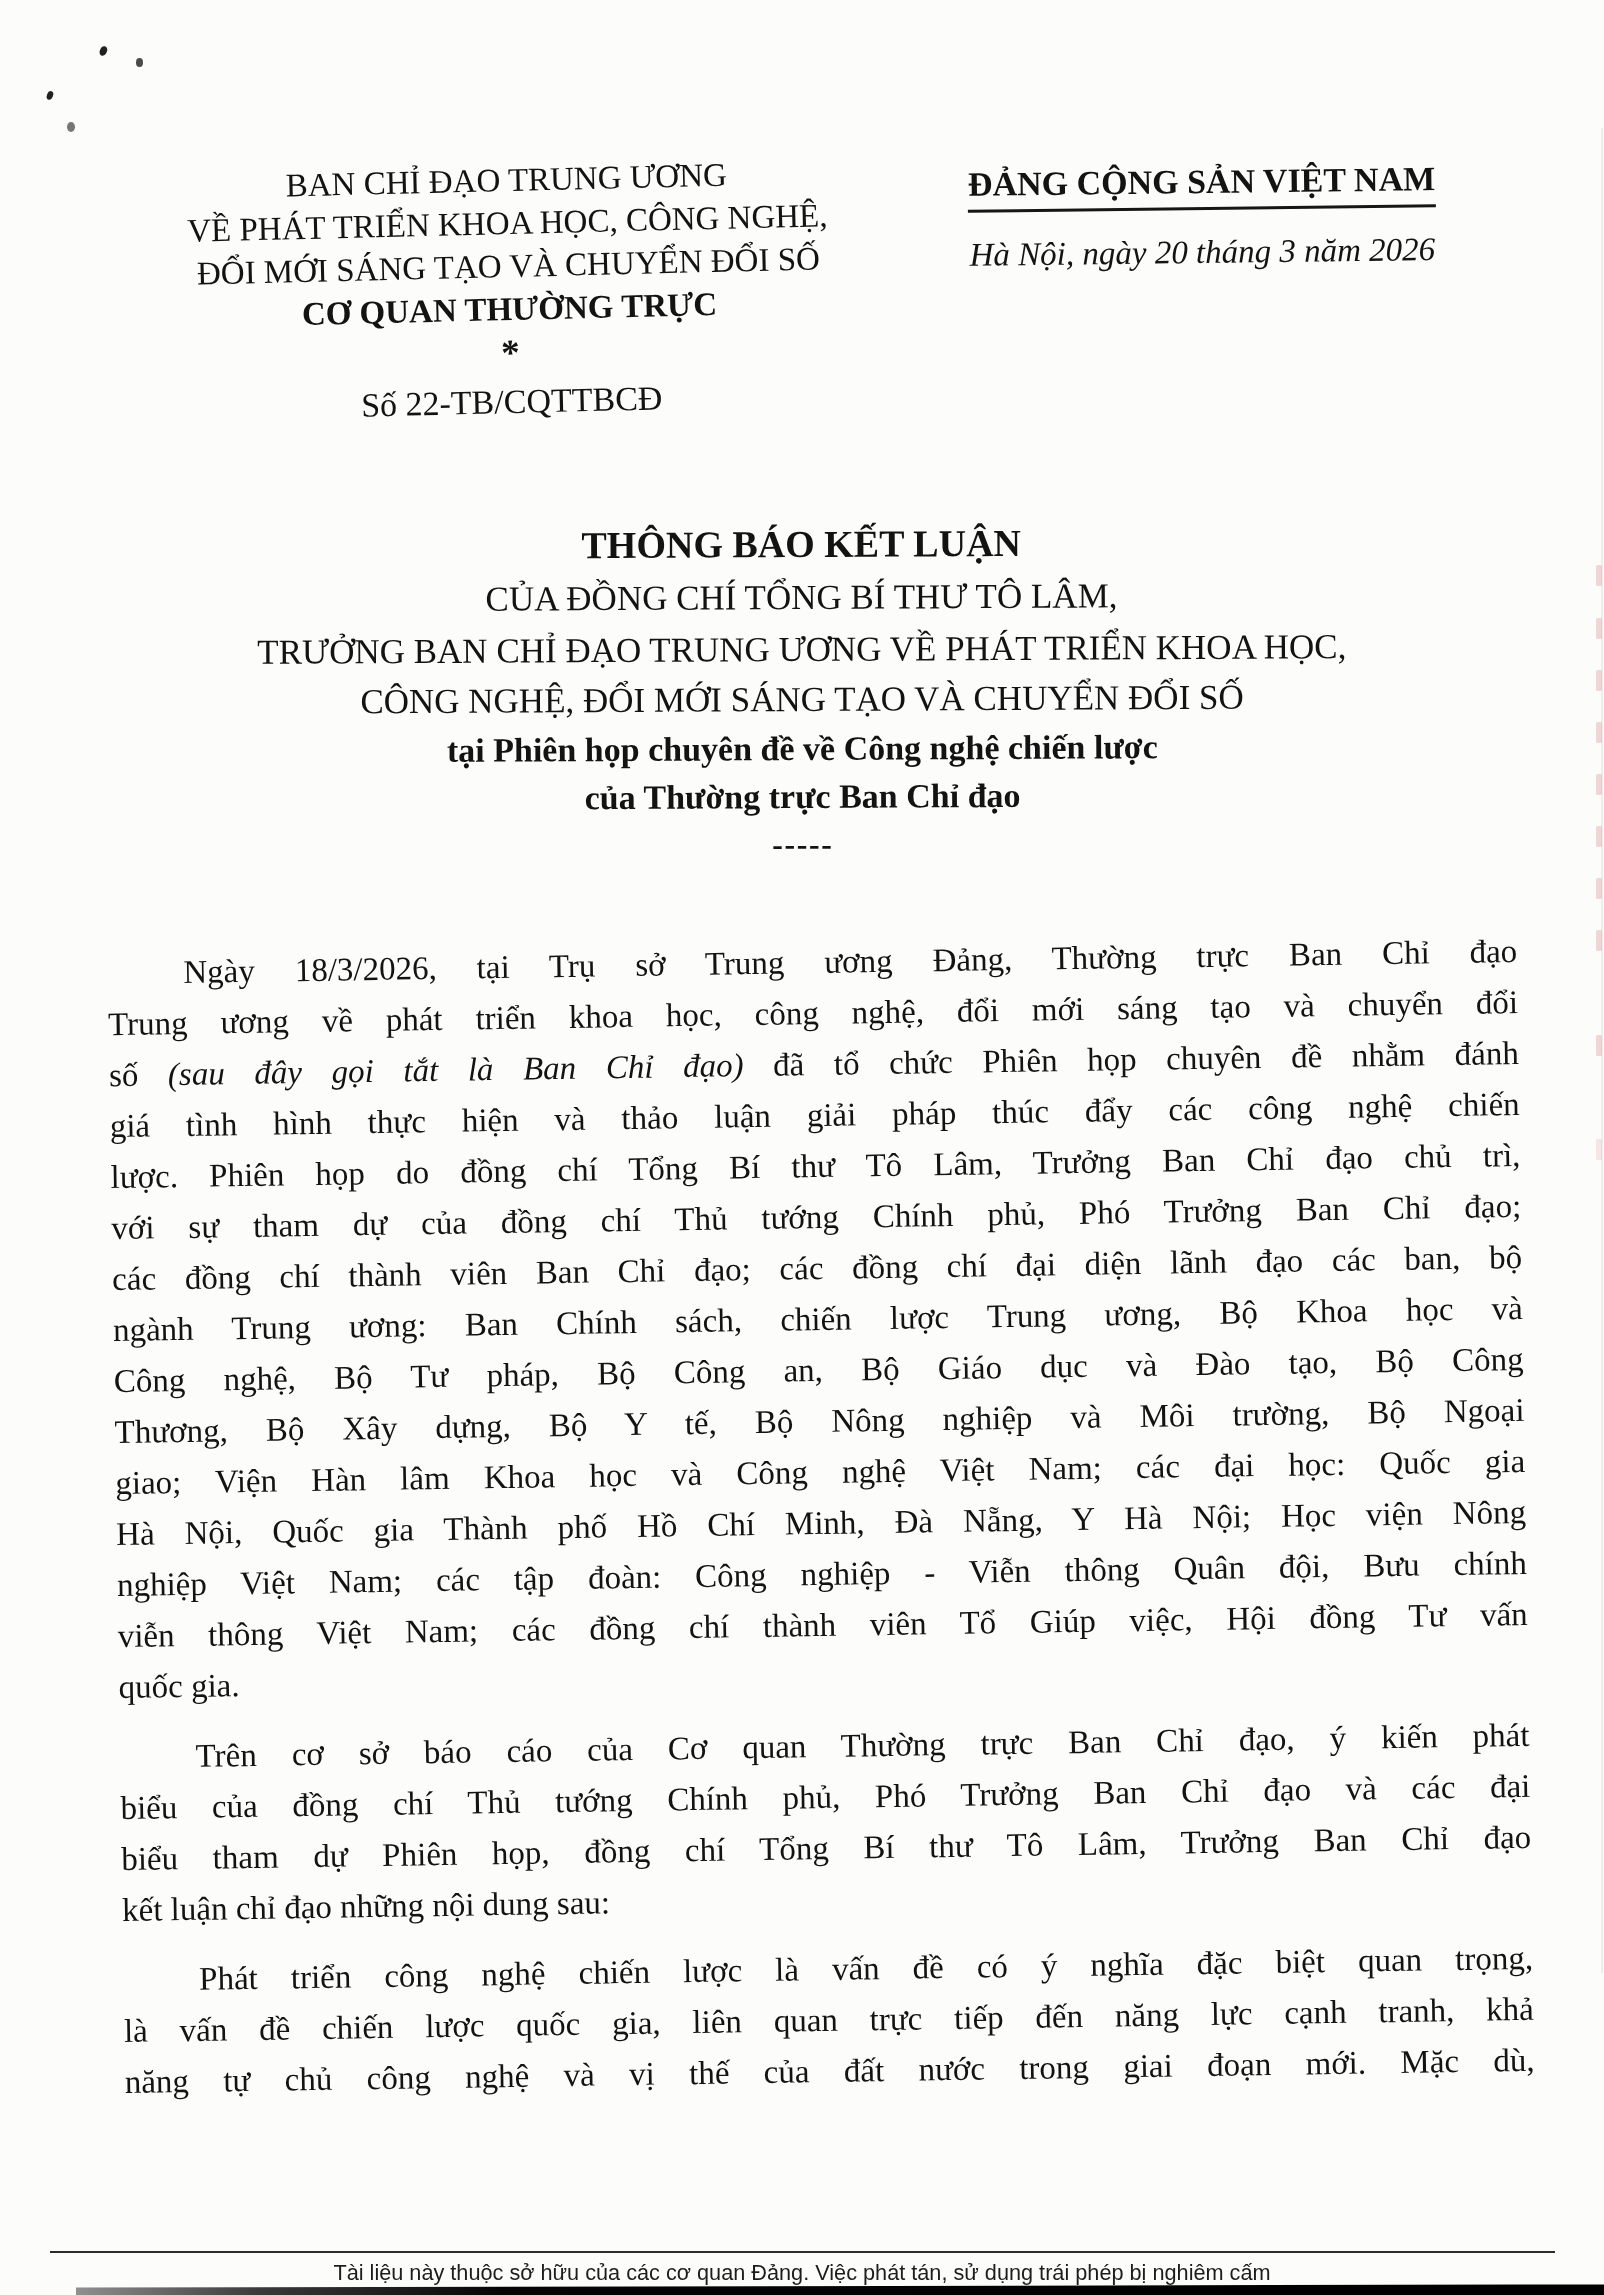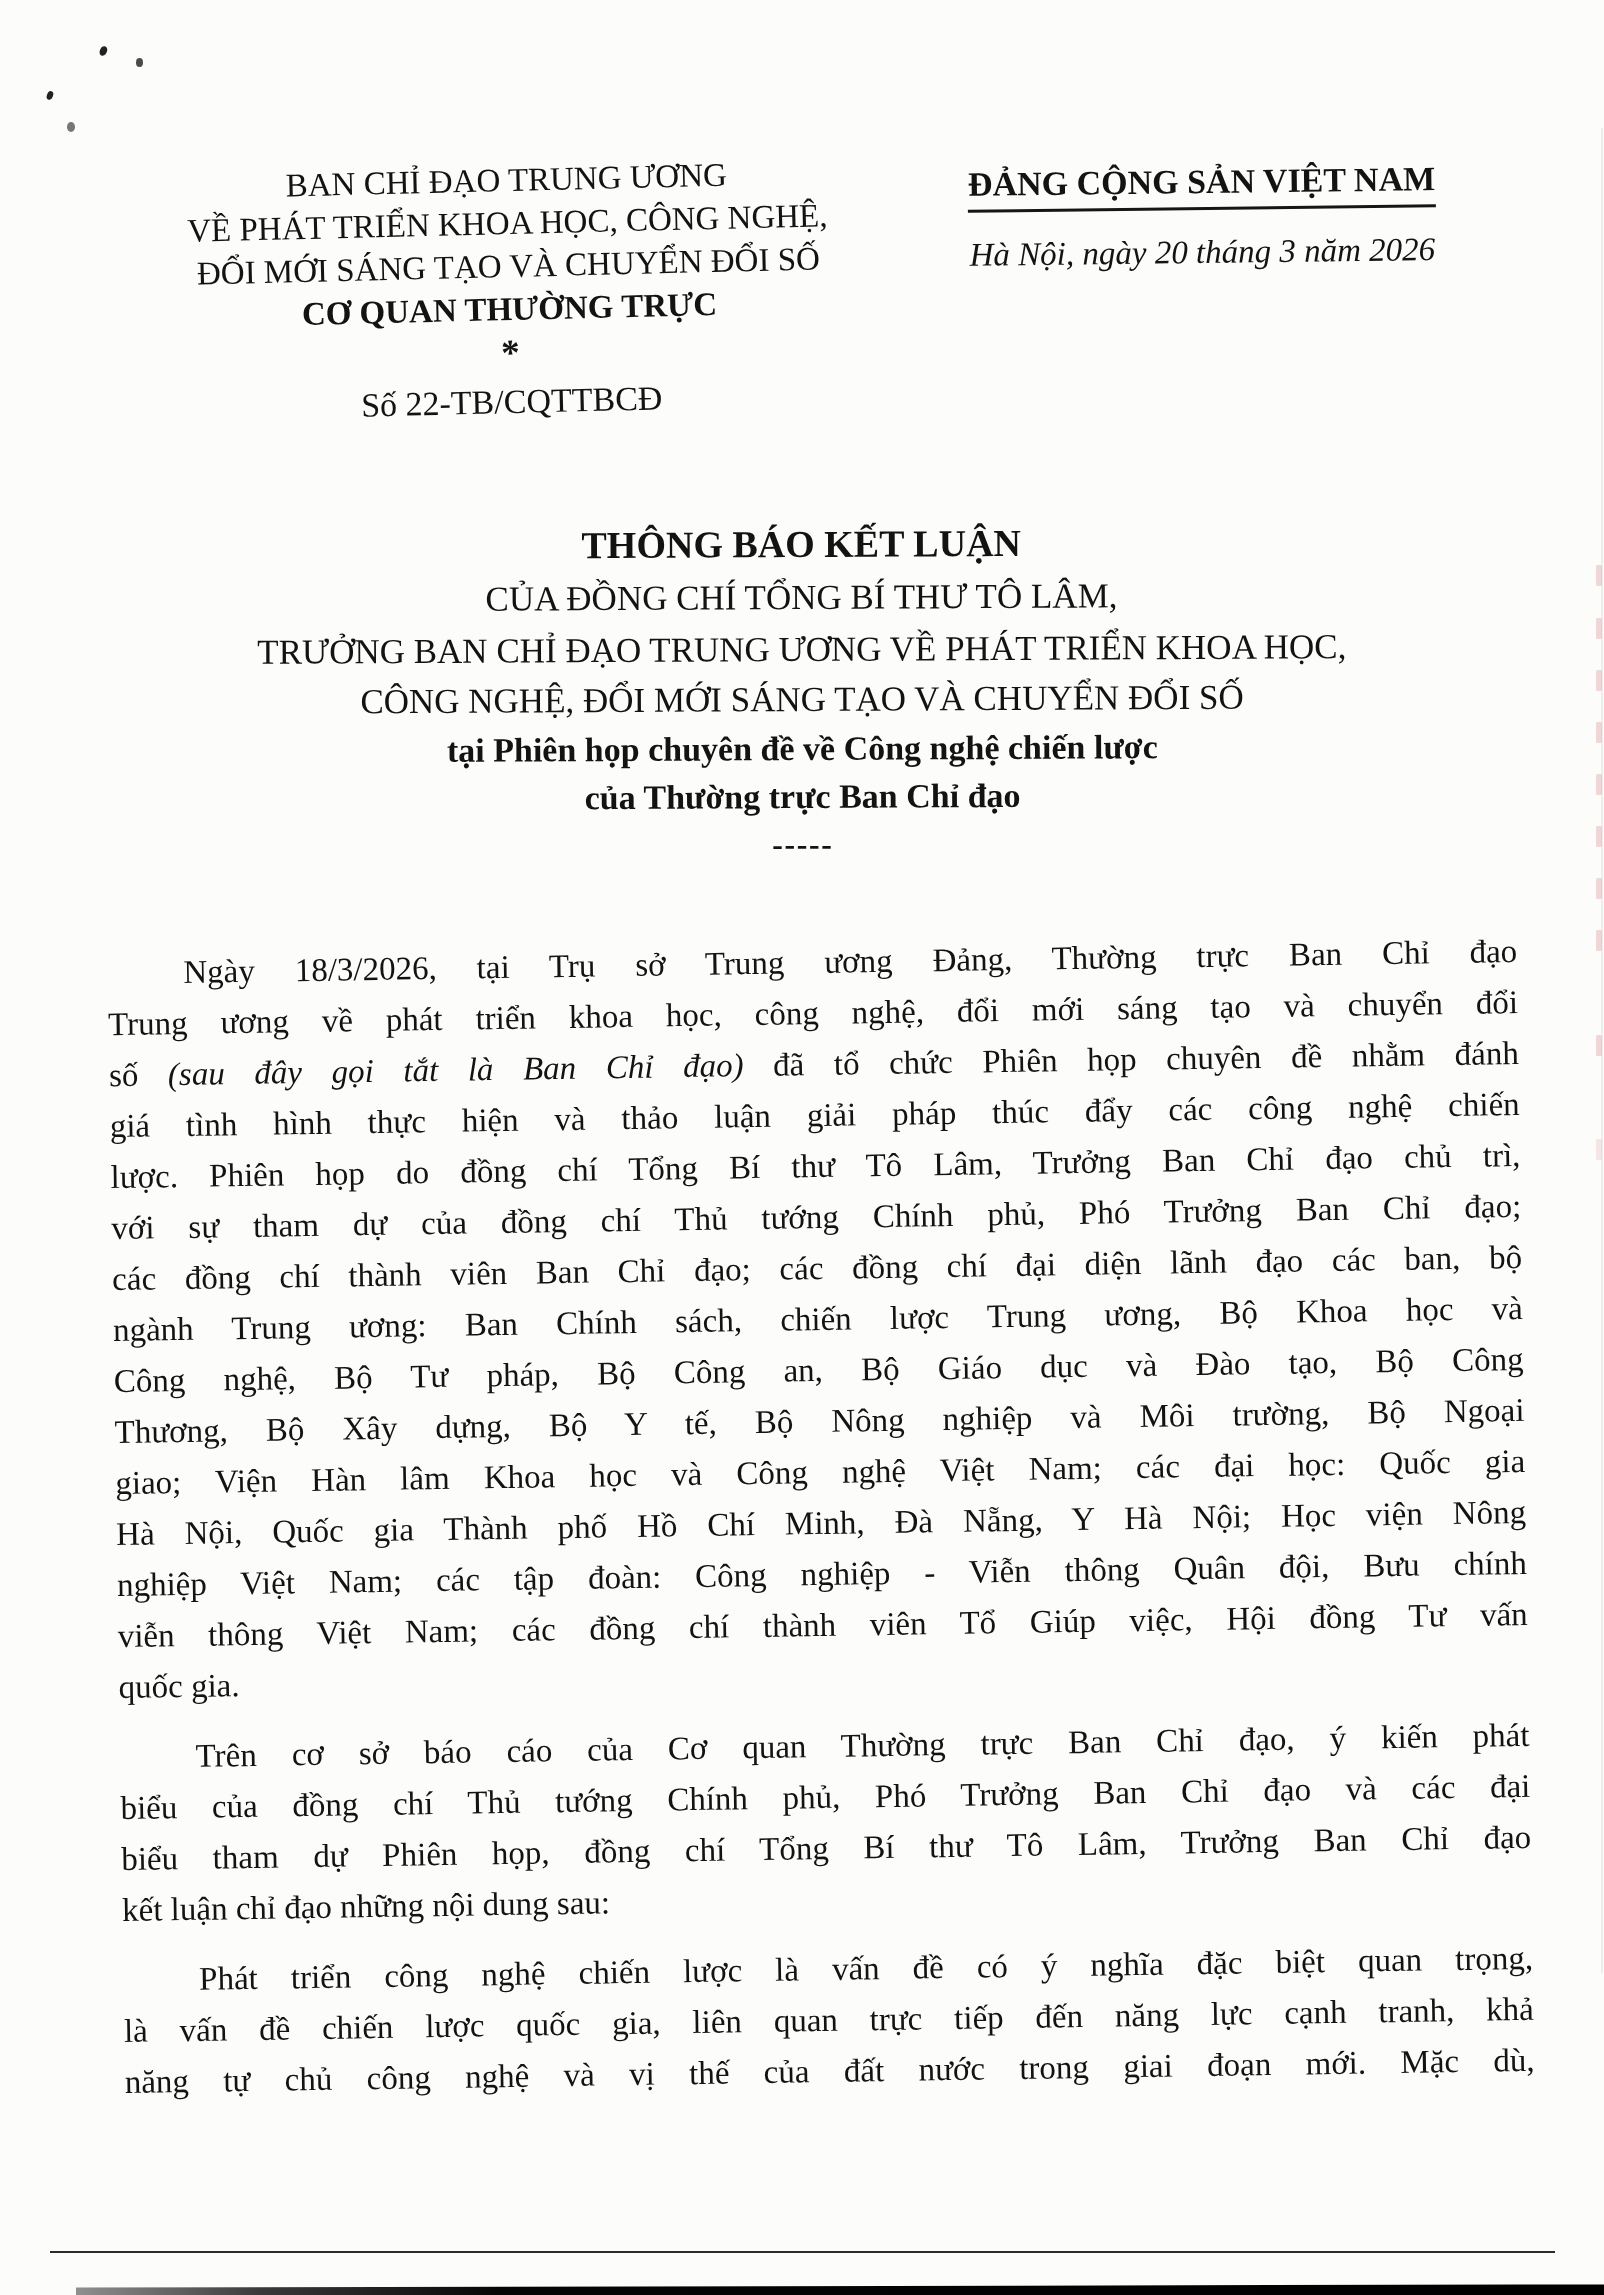--- a/index.html
+++ b/index.html
@@ -168,16 +168,17 @@
 
     <div class="para">
       <div class="bline first">Phát triển công nghệ chiến lược là vấn đề có ý nghĩa đặc biệt quan trọng,</div>
       <div class="bline">là vấn đề chiến lược quốc gia, liên quan trực tiếp đến năng lực cạnh tranh, khả</div>
       <div class="bline">năng tự chủ công nghệ và vị thế của đất nước trong giai đoạn mới. Mặc dù,</div>
     </div>
 
   </div>
 
   <div class="footer-rule"></div>
+  <div class="footer-text">Tài liệu này thuộc sở hữu của các cơ quan Đảng. Việc phát tán, sử dụng trái phép bị nghiêm cấm</div>
   <div class="bottom-bar"></div>
 
 </div>
 
 
 </body></html>

